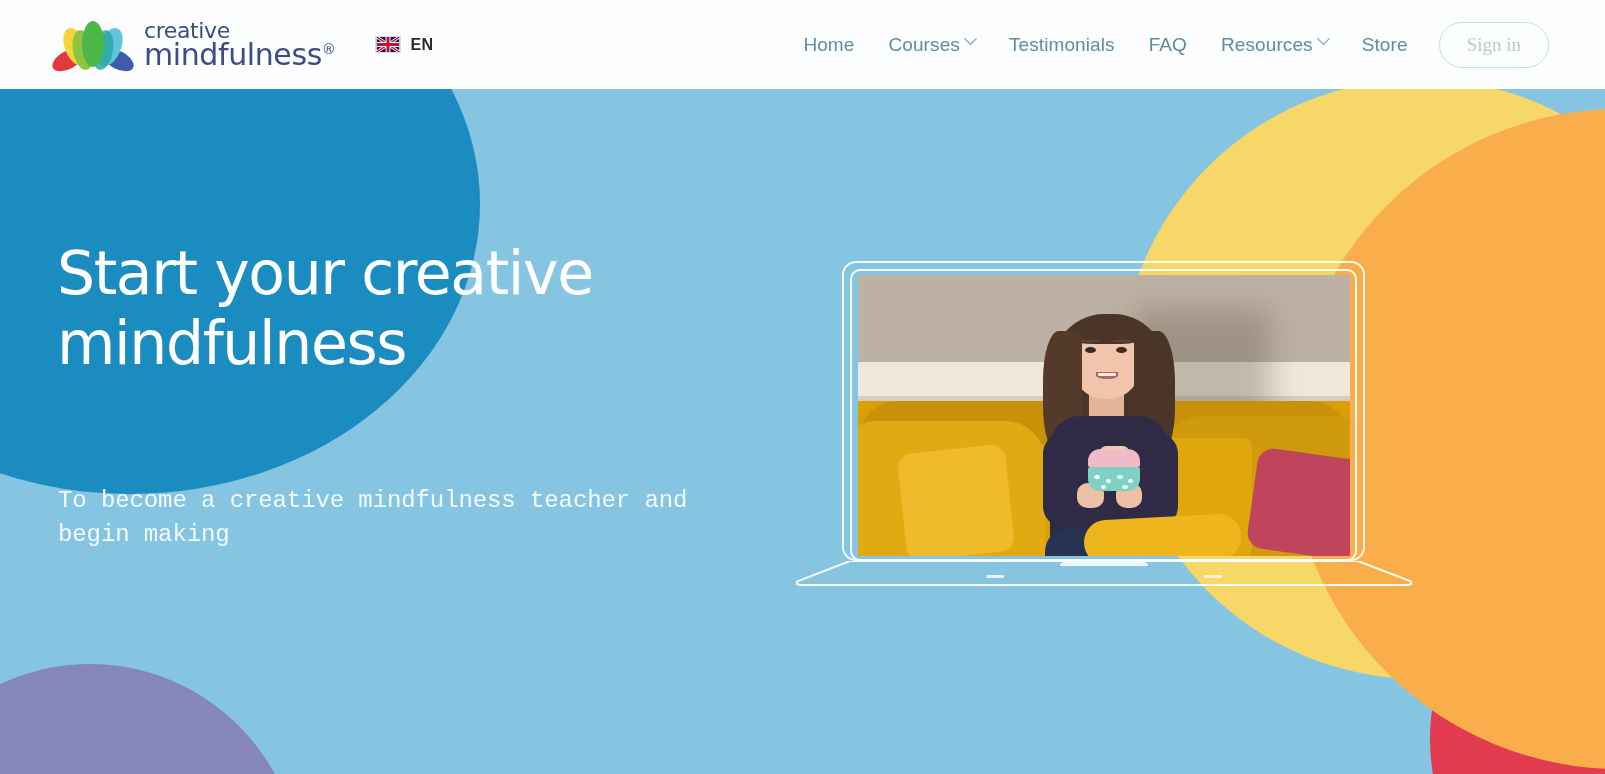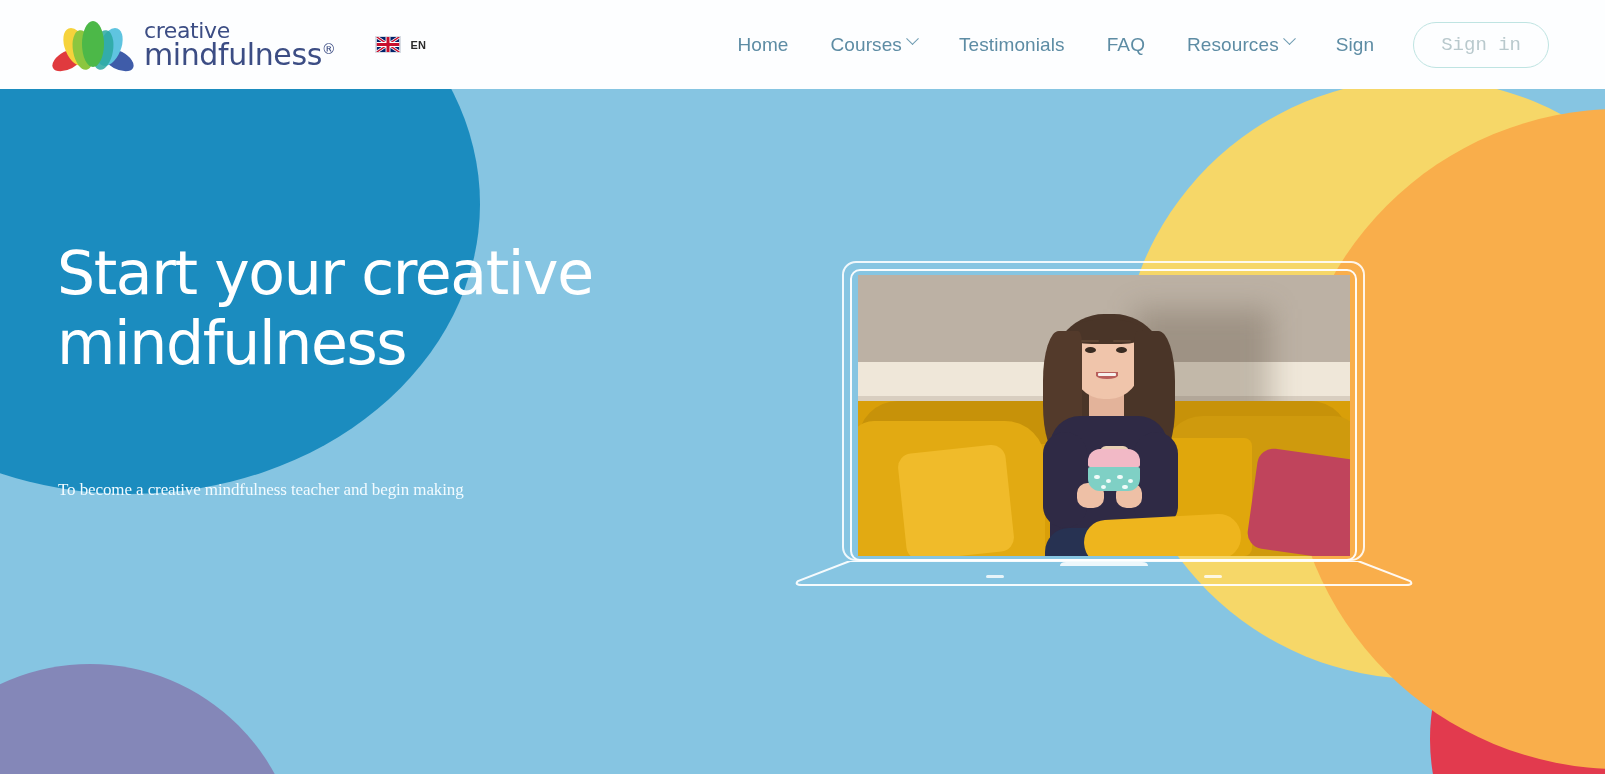--- a/index.html
+++ b/index.html
@@ -33,43 +33,43 @@
   }
   .brand-line2 {
     font-size:30px; color:#3c4d84; letter-spacing:-0.4px;
     font-family:"DejaVu Sans", sans-serif; font-weight:400;
     position:relative;
   }
   .reg { font-size:14px; vertical-align:super; }
 
   .lang { display:flex; align-items:center; margin-left:40px; gap:9px; }
   .flag-uk { width:26px; height:17px; display:block; border:1px solid #d8dde4; }
-  .lang-code { font-size:11px; font-weight:700; color:#2a2a2a; letter-spacing:0.3px; }
+  .lang-code { font-size:16px; font-weight:700; color:#2a2a2a; letter-spacing:0.3px; }
 
   .nav {
     margin-left:auto; margin-right:24px;
-    display:flex; align-items:center; gap:8px;
+    display:flex; align-items:center; gap:0px;
   }
   .nav-item {
     font-size:19px; color:#5d8ca4; padding:6px 17px;
     display:flex; align-items:center; gap:4px; cursor:pointer;
     white-space:nowrap; letter-spacing:0.1px;
   }
   .caret {
     display:inline-block; width:9px; height:9px;
     border-right:1.6px solid #6f9cb2; border-bottom:1.6px solid #6f9cb2;
     transform:rotate(45deg) translate(-2px,-2px); margin-left:2px;
     position:relative; top:-3px;
   }
   .signin {
     margin-left:14px; margin-right:32px;
     border:1.6px solid #bfe4e2; border-radius:40px;
     padding:11px 27px; font-size:19px; color:#b9c9cd;
     background:transparent; cursor:pointer; white-space:nowrap;
-    font-family:Liberation Mono, monospace;
+    font-family:Liberation Serif, serif;
   }
 
   
   .hero {
     position:absolute; top:89px; left:0; width:1605px; height:685px;
     background:#86c5e2; overflow:hidden;
   }
 
   .shape { position:absolute; border-radius:50%; }
   .shape-blue   { left:-220px;  top:-175px; width:700px;  height:580px;  background:#1b8cbf; }
@@ -84,23 +84,23 @@
     position:absolute; left:57px; top:149px; width:700px;
     font-family:"DejaVu Sans", sans-serif;
     font-weight:normal; font-size:60px; line-height:70px;
     color:#ffffff; letter-spacing:-1.4px;
   }
   .headline .ln { display:block; }
   .c-t { color:#e8212e; } .c-o { color:#f5d24b; } .c-d { color:#8fc73f; }
   .c-a { color:#3c5ba8; } .c-y { color:#8f5fb4; } .c-dot { color:#8f5fb4; }
 
   .subhead {
-    position:absolute; left:58px; top:384px; width:680px;
-    font-size:17px; line-height:34px; color:#f2fbff;
-    font-family:Liberation Serif, serif; letter-spacing:-0.1px;
+    position:absolute; left:58px; top:395px; width:680px;
+    font-size:24px; line-height:34px; color:#f2fbff;
+    font-family:Liberation Mono, monospace; letter-spacing:-0.1px;
   }
 
   .cta {
     position:absolute; left:61px; top:500px;
     width:636px; height:68px; border-radius:40px;
     background:#8fc96a; border:none; cursor:pointer;
     color:#ffffff; font-size:22px; font-weight:bold;
     font-family:"DejaVu Sans", sans-serif; letter-spacing:0.2px;
   }
 
@@ -238,21 +238,21 @@
           <span>Testimonials</span>
         </span>
       <span class="nav-item">
           <span>FAQ</span>
         </span>
       <span class="nav-item">
           <span>Resources</span>
           <i class="caret"></i>
         </span>
       <span class="nav-item">
-          <span>Sign</span>
+          <span>Store</span>
         </span>
       <button class="signin">Sign in</button>
     </nav>
   </div>
 
   <div class="hero">
 
     <div class="shape shape-yellow"></div>
     <div class="shape shape-red"></div>
     <div class="shape shape-orange"></div>

